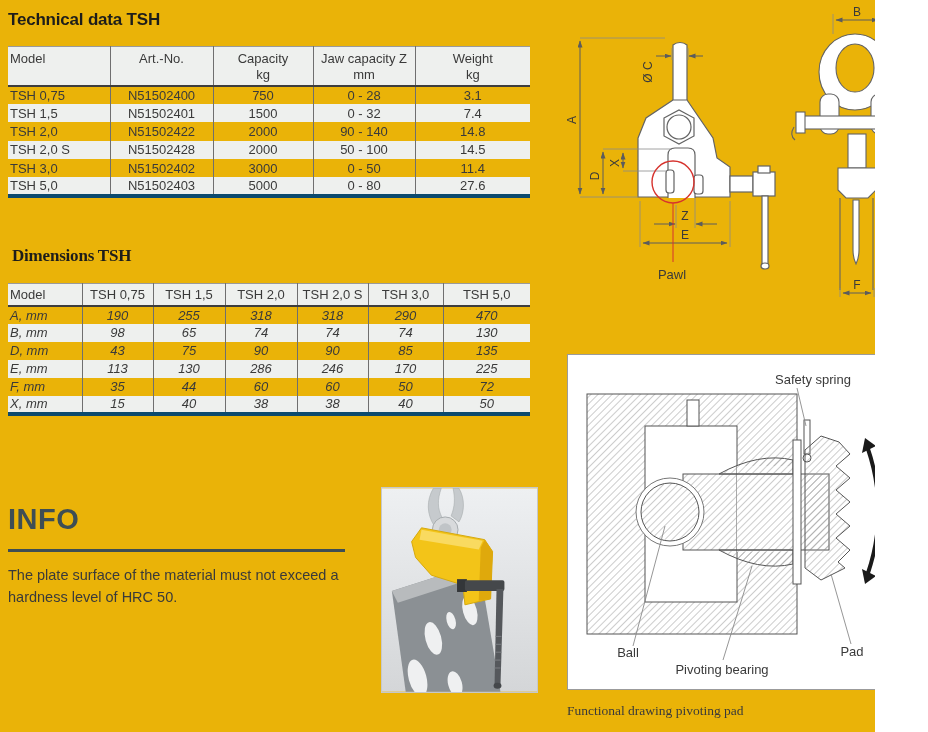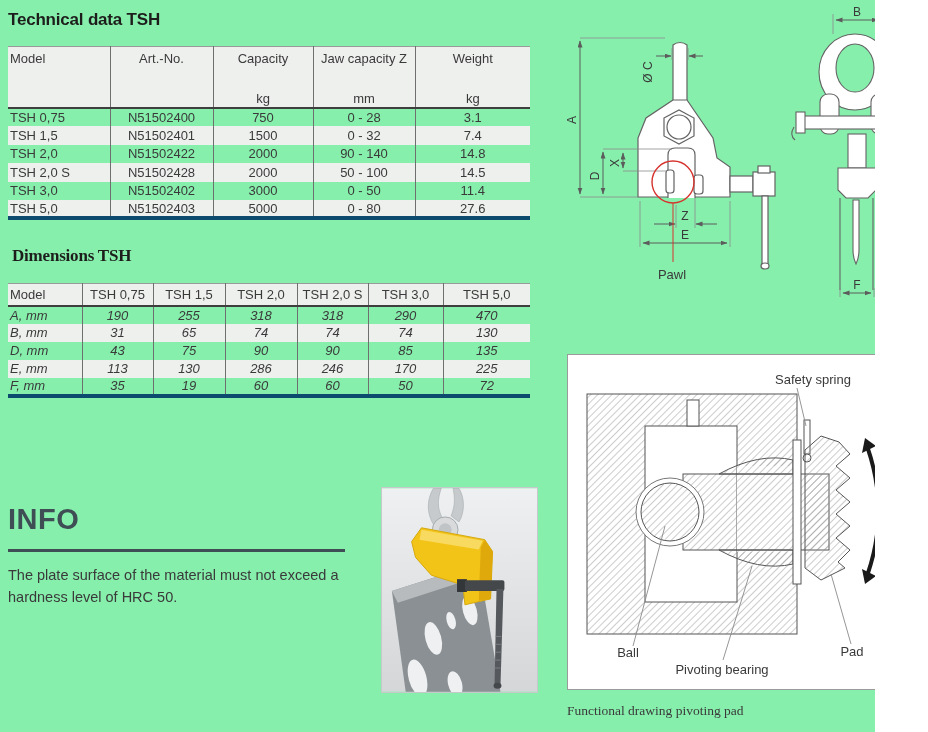--- a/index.html
+++ b/index.html
@@ -1,17 +1,17 @@
 <!DOCTYPE html>
 <html><head>
 <meta charset="utf-8">
 <style>
   html,body { margin:0; padding:0; background:#ffffff; }
   .page {
-    position:relative; width:875px; height:732px; background:#86efac;
+    position:relative; width:875px; height:732px; background:#eab308;
     font-family:"Liberation Sans", sans-serif; color:#3a3a3a; overflow:hidden;
   }
   .sec-title {
     position:absolute; margin:0; font-size:17px; font-weight:bold;
     color:#1d1d1b; letter-spacing:-0.2px;
   }
   
   table { position:absolute; border-collapse:collapse; table-layout:fixed;
           font-size:13px; color:#3a3a3a; border-bottom:4px solid #0c4a6e; }
   .t1 { left:8px; top:46px;  width:522px; }
@@ -22,21 +22,21 @@
   td { padding:0; text-align:center; }
   th + th, td + td { border-left:1px solid #6f6f6f; }
   .t1 thead tr { height:39px; }
   .t1 tbody tr { height:18.4px; }
   .t2 thead tr { height:22px; }
   .t2 thead th { vertical-align:middle; }
   .t2 tbody tr { height:18px;font-style:italic; }
   tbody tr:nth-child(even) { background:#eef0ee; }
   th.left, td.left { text-align:left; padding-left:2px; }
   .hl { margin-top:3px; line-height:17px; }
-  .hu { line-height:16px;margin-top:24px; }
+  .hu { line-height:16px; }
   
   .info-title { position:absolute; left:8px; top:503px; margin:0;
     font-size:29px; font-weight:bold; color:#3e4e54; letter-spacing:0.5px; }
   .info-rule  { position:absolute; left:8px; top:549px; width:337px; height:3px;
     background:#3e4e54; }
   .info-text  { position:absolute; left:8px; top:564px; width:342px; margin:0;
     font-size:14.5px; line-height:22px; color:#3a3a3a; }
   
   .photo { position:absolute; left:381px; top:487px; width:155px; height:204px;
     border:1px solid #c6c8ca; }
@@ -159,21 +159,21 @@
           <td class="left">A, mm</td>
           <td>190</td>
           <td>255</td>
           <td>318</td>
           <td>318</td>
           <td>290</td>
           <td>470</td>
         </tr>
       <tr>
           <td class="left">B, mm</td>
-          <td>31</td>
+          <td>98</td>
           <td>65</td>
           <td>74</td>
           <td>74</td>
           <td>74</td>
           <td>130</td>
         </tr>
       <tr>
           <td class="left">D, mm</td>
           <td>43</td>
           <td>75</td>
@@ -187,25 +187,34 @@
           <td>113</td>
           <td>130</td>
           <td>286</td>
           <td>246</td>
           <td>170</td>
           <td>225</td>
         </tr>
       <tr>
           <td class="left">F, mm</td>
           <td>35</td>
-          <td>19</td>
+          <td>44</td>
           <td>60</td>
           <td>60</td>
           <td>50</td>
           <td>72</td>
+        </tr>
+      <tr>
+          <td class="left">X, mm</td>
+          <td>15</td>
+          <td>40</td>
+          <td>38</td>
+          <td>38</td>
+          <td>40</td>
+          <td>50</td>
         </tr>
     </tbody>
   </table>
 
   <h2 class="info-title">INFO</h2>
   <div class="info-rule"></div>
   <p class="info-text">The plate surface of the material must not exceed a hardness level of HRC 50.</p>
 
   <svg class="photo" width="155" height="204" viewBox="0 0 157 206">
     <defs>

